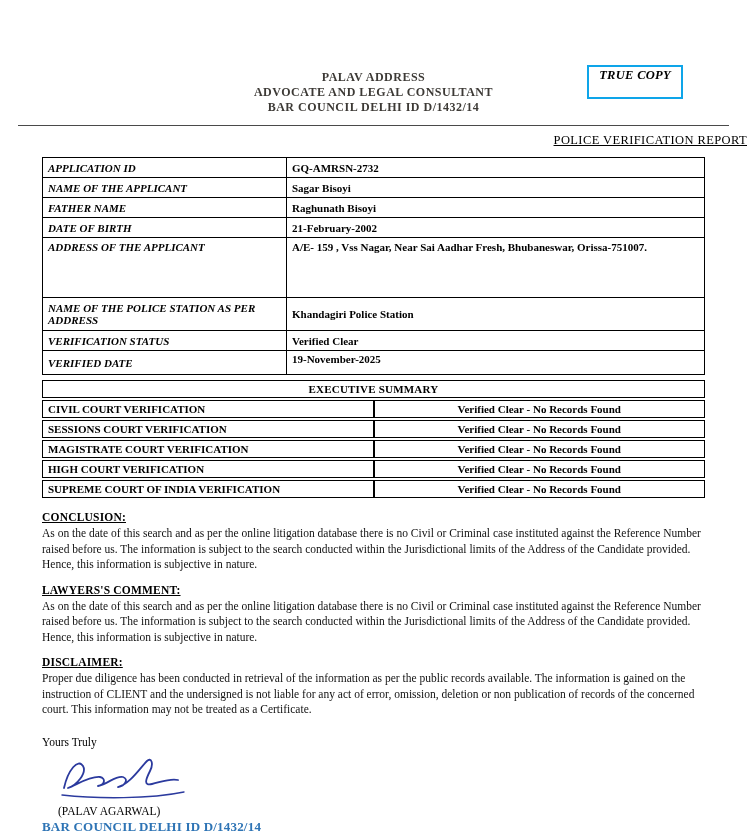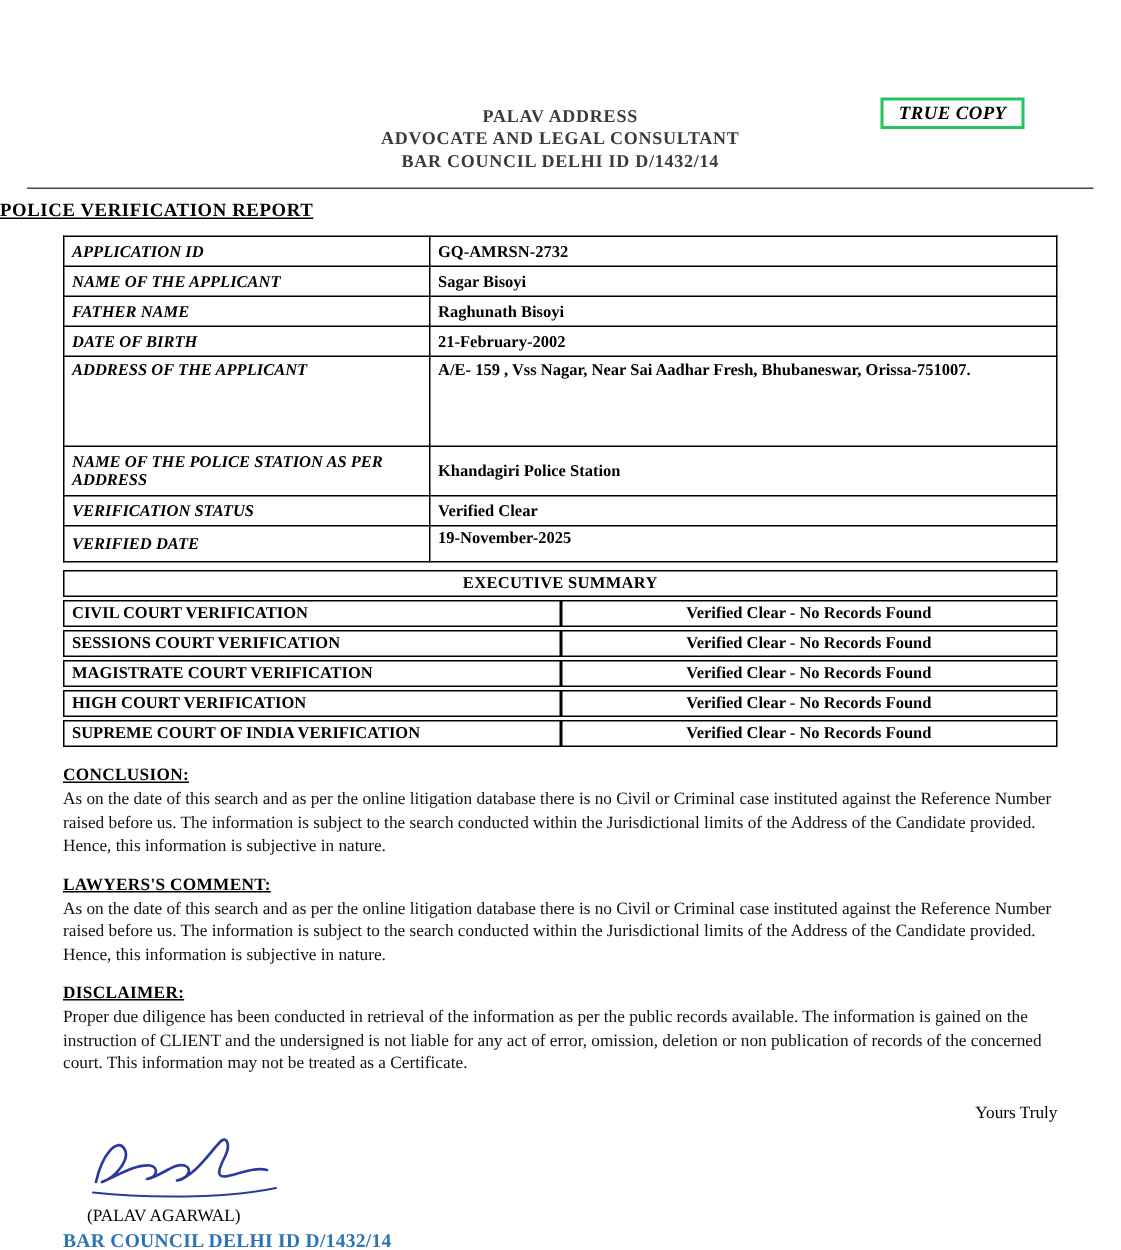--- a/index.html
+++ b/index.html
@@ -11,22 +11,22 @@
   }
   .page {
     position: relative;
     width: 747px; height: 833px;
     background: #fff;
     overflow: hidden;
   }
   .true-copy {
     position: absolute;
     top: 65px; right: 64px;
-    border: 2px solid #22c55e;
-    padding: 1px 10px 1px 10px;
+    border: 2px solid #0ea5e9;
+    padding: 1px 10px 14px 10px;
     font-weight: bold;
     font-style: italic;
     font-size: 12.5px;
     letter-spacing: 0.3px;
   }
   .letterhead {
     padding-top: 70px;
     text-align: center;
     font-weight: bold;
     font-size: 12px;
@@ -35,22 +35,22 @@
     letter-spacing: 0.5px;
   }
   .rule {
     border: none;
     border-top: 1px solid #4a4a4a;
     width: 711px;
     margin: 10px auto 0 auto;
   }
   .report-title {
     margin-top: 7px;
-    text-align: left;
-    font-weight: bold;
+    text-align: right;
+    font-weight: normal;
     font-size: 12.5px;
     letter-spacing: 0.4px;
     text-decoration: underline;
   }
   .content { width: 663px; margin: 9px auto 0 auto; }
 
   table { width: 663px; table-layout: fixed; }
   .fields-table { border-collapse: collapse; }
   .fields-table td {
     border: 1px solid #000;
@@ -93,21 +93,21 @@
     letter-spacing: 0.2px;
   }
   .section-text {
     margin-top: 3px;
     font-size: 11.5px;
     line-height: 15.5px;
     color: #111;
   }
 
   .closing { margin-top: 18px; }
-  .salutation { margin-left: 50px; font-size: 11.5px; text-align: right; }
+  .salutation { font-size: 11.5px; }
   .signature-wrap { margin-left: 16px; margin-top: 6px; height: 48px; }
   .signatory { margin-left: 16px; margin-top: 3px; font-size: 11.5px; }
   .footer-bar-id {
     margin-top: 2px;
     font-size: 13px;
     font-weight: bold;
     color: #2e74b5;
     letter-spacing: 0.2px;
   }
 </style>

